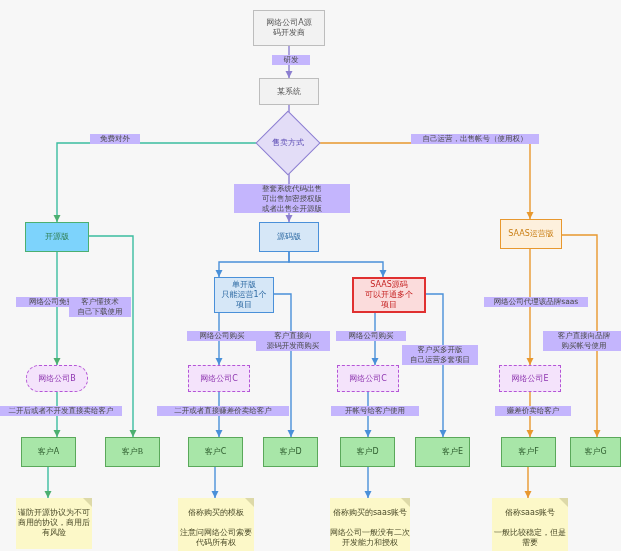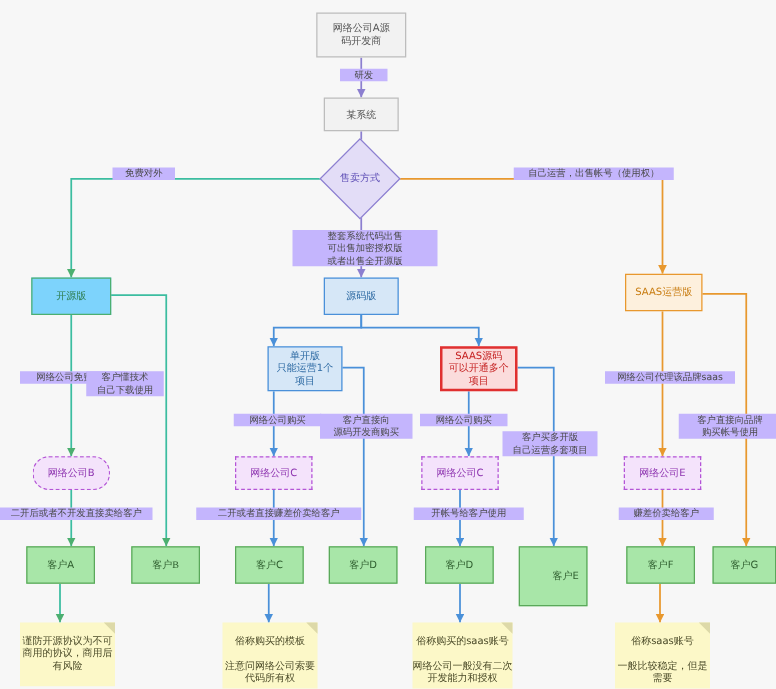--- a/index.html
+++ b/index.html
@@ -141,21 +141,21 @@
   <div class="node n-orange-dash" style="left:500px;top:219px;width:62px;height:30px;border-style:solid;">
     <span>SAAS运营版</span>
   </div>
 
   <div class="node n-blue" style="left:190px;top:277px;width:60px;height:36px;margin-left:24px;">
     <span>单开版
 只能运营1个
 项目</span>
   </div>
 
-  <div class="node n-red" style="left:352px;top:277px;width:62px;height:36px;">
+  <div class="node n-red" style="left:352px;top:277px;width:74px;height:36px;">
     <span>SAAS源码
 可以开通多个
 项目</span>
   </div>
 
   <div class="node n-purple-dash" style="left:26px;top:365px;width:62px;height:27px;border-radius:13px;">
     <span>网络公司B</span>
   </div>
 
   <div class="node n-purple-dash" style="left:188px;top:365px;width:62px;height:27px;">
@@ -178,21 +178,21 @@
   </div>
   <div class="node n-cust" style="left:188px;top:437px;width:55px;height:30px;">
     <span>客户C</span>
   </div>
   <div class="node n-cust" style="left:263px;top:437px;width:55px;height:30px;">
     <span>客户D</span>
   </div>
   <div class="node n-cust" style="left:340px;top:437px;width:55px;height:30px;">
     <span>客户D</span>
   </div>
-  <div class="node n-cust" style="left:415px;top:437px;width:55px;height:48px;padding-left:20px;">
+  <div class="node n-cust" style="left:415px;top:437px;width:55px;height:30px;padding-left:20px;">
     <span>客户E</span>
   </div>
   <div class="node n-cust" style="left:501px;top:437px;width:55px;height:30px;">
     <span>客户F</span>
   </div>
   <div class="node n-cust" style="left:570px;top:437px;width:51px;height:30px;">
     <span>客户G</span>
   </div>
 
   <div class="node n-note" style="left:16px;top:498px;width:76px;height:51px;">

